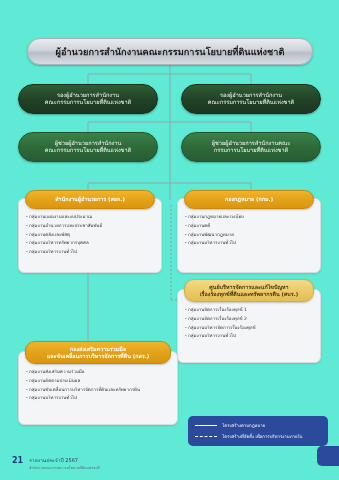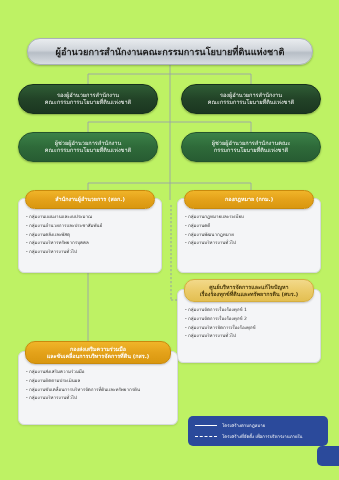--- a/index.html
+++ b/index.html
@@ -5,21 +5,21 @@
   * { box-sizing: border-box; margin: 0; padding: 0; }
   html, body {
     width: 339px; height: 480px;
     background: #ffffff;
     font-family: "DejaVu Sans", "Liberation Sans", sans-serif;
     overflow: hidden;
   }
   #page {
     position: relative;
     width: 339px; height: 480px;
-    background: #bef264;
+    background: #5eead4;
   }
 
   
   #wires { position: absolute; inset: 0; width: 339px; height: 480px; }
 
   
   .node {
     position: absolute;
     display: flex;
     align-items: center;
@@ -250,14 +250,21 @@
       <span class="legend-label">โครงสร้างตามกฎหมาย</span>
     </div>
     <div class="legend-row">
       <span class="swatch dashed"></span>
       <span class="legend-label">โครงสร้างที่จัดตั้ง เพื่อการบริหารงานภายใน</span>
     </div>
   </div>
 
   <div class="corner-tab"></div>
 
+  <div class="footer">
+    <span class="pg-num">21</span>
+    <span class="foot-lines">
+      <span class="foot-l1">รายงานประจำปี 2567</span>
+      <span class="foot-l2">สำนักงานคณะกรรมการนโยบายที่ดินแห่งชาติ</span>
+    </span>
+  </div>
 
 </div>
 
 </body></html>

